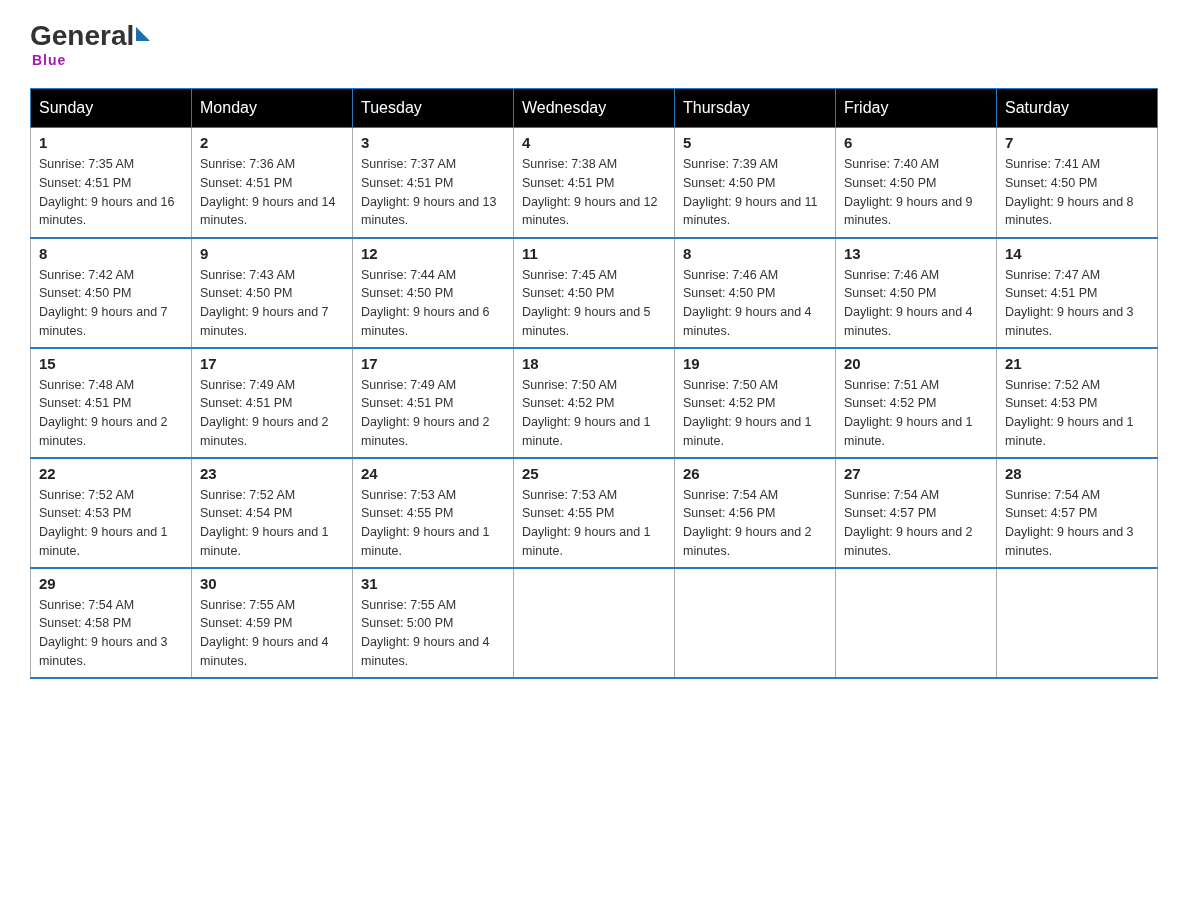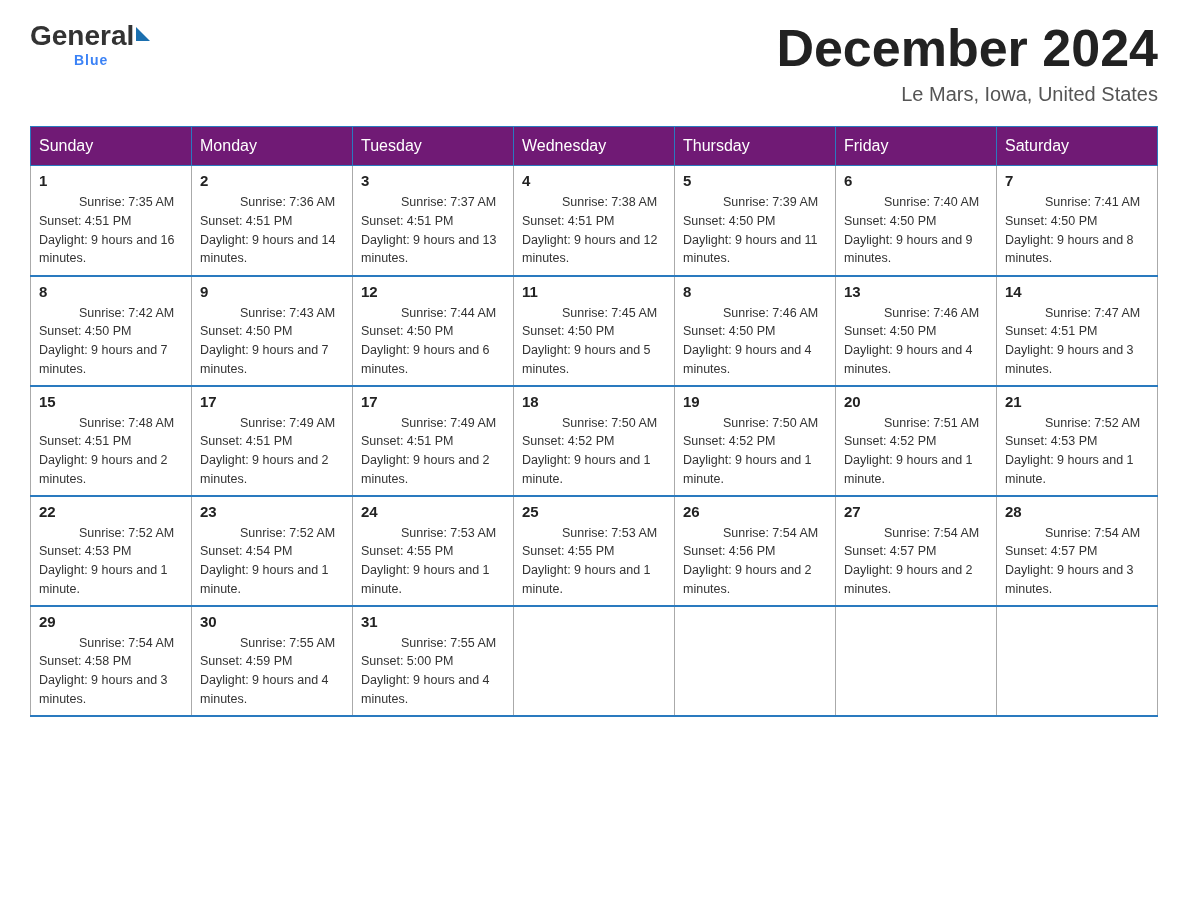--- a/index.html
+++ b/index.html
@@ -12,42 +12,42 @@
     }
     .header {
       display: flex;
       justify-content: space-between;
       align-items: flex-start;
       margin-bottom: 20px;
     }
     .logo {
       display: flex;
       flex-direction: column;
-      align-items: center;
+      align-items: flex-start;
     }
     .logo-text {
       display: flex;
       align-items: center;
       font-size: 28px;
       font-weight: bold;
     }
     .logo-general {
       color: #333;
     }
     .logo-triangle {
       width: 0;
       height: 0;
       border-left: 14px solid #1a6faf;
       border-top: 14px solid transparent;
       border-bottom: 0px solid transparent;
       margin-left: 2px;
       margin-bottom: 4px;
     }
     .logo-underline {
-      color: #3b82f6;
+      color: #a21caf;
       font-size: 14px;
       font-weight: bold;
       letter-spacing: 1px;
       margin-left: 2px;
     }
     .title-section {
       text-align: right;
     }
     .month-title {
       font-size: 52px;
@@ -59,21 +59,21 @@
       font-size: 20px;
       color: #555;
       margin-top: 6px;
     }
     table {
       width: 100%;
       border-collapse: collapse;
       table-layout: fixed;
     }
     thead tr {
-      background-color: #701a75;
+      background-color: #000000;
       border-radius: 14px;
     }
     thead th {
       color: #fff;
       font-size: 16px;
       font-weight: normal;
       padding: 10px 8px;
       text-align: left;
       border: 1px solid #2a7abf;
     }
@@ -89,21 +89,20 @@
       font-size: 15px;
       font-weight: bold;
       color: #222;
       display: block;
       margin-bottom: 4px;
     }
     .day-info {
       font-size: 12.5px;
       line-height: 1.5;
       color: #333;
-      margin-left: 40px;
     }
     tbody tr {
       border-bottom: 2px solid #2a7abf;
     }
     tbody td:first-child {
       border-left: 1px solid #aaa;
     }
     .empty-cell {
       background: #fff;
     }
@@ -111,24 +110,20 @@
 </head>
 <body>
 
 <div class="header">
   <div class="logo">
     <div class="logo-text">
       <span class="logo-general">General</span>
       <span class="logo-triangle"></span>
     </div>
     <span class="logo-underline">Blue</span>
-  </div>
-  <div class="title-section">
-    <div class="month-title">December 2024</div>
-    <div class="location">Le Mars, Iowa, United States</div>
   </div>
 </div>
 
 <table>
   <thead>
     <tr>
       <th>Sunday</th>
       <th>Monday</th>
       <th>Tuesday</th>
       <th>Wednesday</th>

